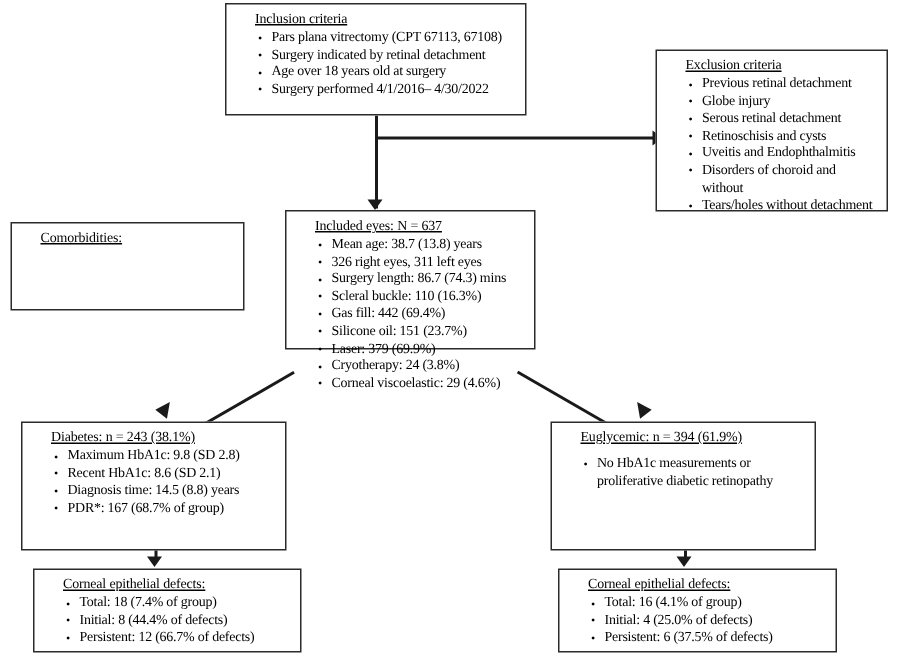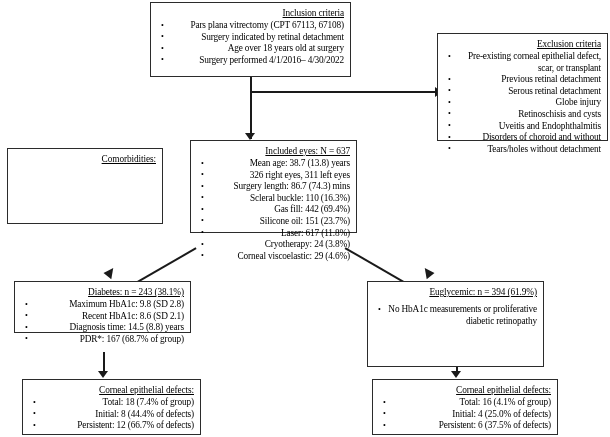--- a/index.html
+++ b/index.html
@@ -16,23 +16,22 @@
     width: 610px;
     height: 437px;
     background: #ffffff;
     overflow: hidden;
   }
   .box {
     position: absolute;
     box-sizing: border-box;
     border: 1.2px solid #2b2b2b;
     background: #ffffff;
-    padding: 4px 6px 4px 8px;
+    padding: 4px 6px 4px 19px;
     z-index: 3;
-    text-align: right;
   }
   .box-title {
     font-size: 9.3px;
     line-height: 12px;
     text-decoration: underline;
     white-space: nowrap;
     letter-spacing: -0.1px;
   }
   ul.items {
     list-style: none;
@@ -125,54 +124,53 @@
   <div class="box" style="left:150px; top:2px; width:201px; height:75px;">
     <div class="box-title">Inclusion criteria</div>
     <ul class="items">
       <li>Pars plana vitrectomy (CPT 67113, 67108)</li>
       <li>Surgery indicated by retinal detachment</li>
       <li>Age over 18 years old at surgery</li>
       <li>Surgery performed 4/1/2016– 4/30/2022</li>
     </ul>
   </div>
 
-  <div class="box" style="left:437px; top:33px; width:171px; height:108px;">
+  <div class="box" style="left:437px; top:33px; width:155px; height:108px;">
     <div class="box-title">Exclusion criteria</div>
     <ul class="items">
-      <li>Pre-existing corneal epithelial defect, scar, or transplant</li>
       <li>Previous retinal detachment</li>
+      <li>Globe injury</li>
       <li>Serous retinal detachment</li>
-      <li>Globe injury</li>
       <li>Retinoschisis and cysts</li>
       <li>Uveitis and Endophthalmitis</li>
       <li>Disorders of choroid and without</li>
       <li>Tears/holes without detachment</li>
     </ul>
   </div>
 
   <div class="box" style="left:190px; top:140px; width:167px; height:93px;">
     <div class="box-title">Included eyes: N = 637</div>
     <ul class="items">
       <li>Mean age: 38.7 (13.8) years</li>
       <li>326 right eyes, 311 left eyes</li>
       <li>Surgery length: 86.7 (74.3) mins</li>
       <li>Scleral buckle: 110 (16.3%)</li>
       <li>Gas fill: 442 (69.4%)</li>
       <li>Silicone oil: 151 (23.7%)</li>
-      <li>Laser: 617 (11.8%)</li>
+      <li>Laser: 379 (69.9%)</li>
       <li>Cryotherapy: 24 (3.8%)</li>
       <li>Corneal viscoelastic: 29 (4.6%)</li>
     </ul>
   </div>
 
-  <div class="box" style="left:7px; top:148px; width:156px; height:76px;">
+  <div class="box" style="left:7px; top:148px; width:156px; height:59px;">
     <div class="box-title">Comorbidities:</div>
   </div>
 
-  <div class="box" style="left:14px; top:281px; width:177px; height:52px;">
+  <div class="box" style="left:14px; top:281px; width:177px; height:86px;">
     <div class="box-title">Diabetes: n = 243 (38.1%)</div>
     <ul class="items">
       <li>Maximum HbA1c: 9.8 (SD 2.8)</li>
       <li>Recent HbA1c: 8.6 (SD 2.1)</li>
       <li>Diagnosis time: 14.5 (8.8) years</li>
       <li>PDR*: 167 (68.7% of group)</li>
     </ul>
   </div>
 
   <div class="box" style="left:367px; top:281px; width:177px; height:86px;">

